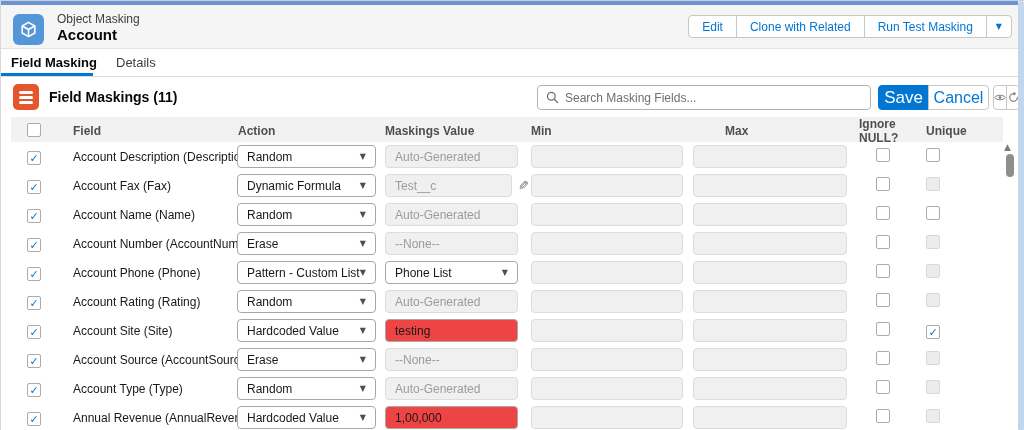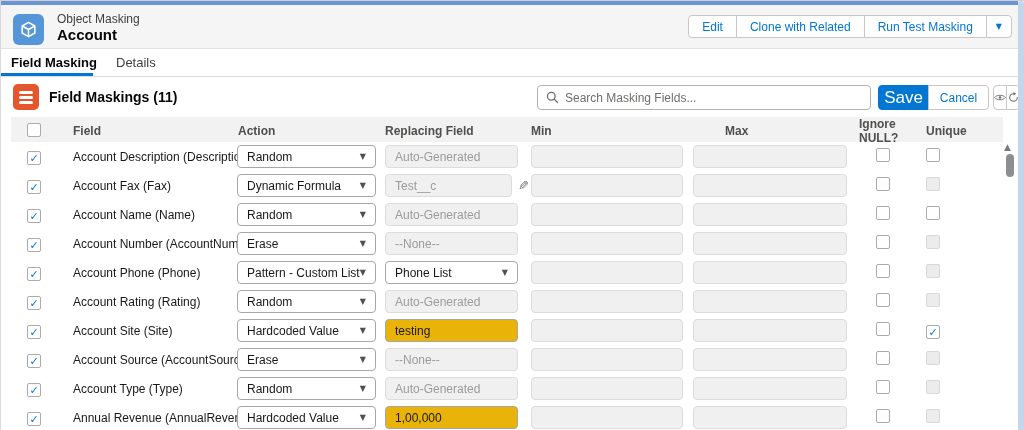--- a/index.html
+++ b/index.html
@@ -34,21 +34,21 @@
                 display:flex; flex-direction:column; align-items:center; justify-content:center; gap:2px; }
   .panel-icon .disk { width:14px; height:3px; background:#fff; border-radius:2px; }
   .panel-title { position:absolute; left:48px; top:12px; font-size:14px; font-weight:bold; color:#080707; }
   .search-box { position:absolute; left:536px; top:8px; width:334px; height:25px; border:1px solid #b4b2b0; border-radius:4px;
                 background:#fff; display:flex; align-items:center; padding:0 8px; gap:6px; }
   .search-box input { border:none; outline:none; flex:1; font-size:12px; color:#080707; background:transparent;
                       font-family:"Liberation Sans","DejaVu Sans",sans-serif; }
   .search-box input::placeholder { color:#706e6b; }
   .btn-save { position:absolute; left:877px; top:8px; width:51px; height:25px; background:#0176d3; color:#fff; font-size:17px;
               border:1px solid #0176d3; border-radius:4px 0 0 4px; display:flex; align-items:center; justify-content:center; cursor:pointer; }
-  .btn-cancel { position:absolute; left:927px; top:8px; width:61px; height:25px; background:#fff; color:#0176d3; font-size:12px;
+  .btn-cancel { position:absolute; left:927px; top:8px; width:61px; height:25px; background:#fff; color:#0176d3; font-size:16px;
                 border:1px solid #c9c7c5; border-radius:0 4px 4px 0; display:flex; align-items:center; justify-content:center; cursor:pointer; }
   .icon-group { position:absolute; left:992px; top:8px; height:25px; display:flex; }
   .igbtn { width:14px; height:25px; background:#fff; border:1px solid #c9c7c5; margin-left:-1px;
            display:flex; align-items:center; justify-content:center; cursor:pointer; }
   .igbtn:first-child { border-radius:4px 0 0 4px; margin-left:0; }
   .igbtn:last-child { border-radius:0 4px 4px 0; }
 
   
   .table { position:absolute; left:10px; top:116px; width:992px; }
   .thead-row { display:grid; grid-template-columns:52px 174px 144px 148px 160px 164px 64px 59px 1fr;
@@ -66,21 +66,21 @@
 
   .field-label { padding-left:10px; font-size:12px; color:#181818; white-space:nowrap; overflow:hidden; }
 
   .sel { width:139px; height:23px; border:1px solid #a9a7a5; border-radius:4px; background:#fff; display:flex;
          align-items:center; justify-content:space-between; padding:0 9px; cursor:pointer; }
   .sel-label { font-size:12px; color:#181818; white-space:nowrap; overflow:hidden; }
   .sel .caret { color:#514f4d; }
   .val-wrap { display:flex; align-items:center; margin-left:4px; }
   .val-box { width:133px; height:23px; border-radius:4px; font-size:12px; display:flex; align-items:center; padding:0 9px; }
   .val-disabled { background:#f0f0f0; border:1px solid #dcdcdc; color:#9b9b9b; }
-  .val-input { background:#eab308; border:1px solid #a9a7a5; color:#181818; }
+  .val-input { background:#ef4444; border:1px solid #a9a7a5; color:#181818; }
   .val-sel { width:133px; justify-content:space-between; }
   .pencil { margin-left:6px; font-family:"DejaVu Sans",sans-serif; font-size:13px; color:#706e6b; cursor:pointer; transform:scaleX(-1) rotate(0deg); }
   .minmax { height:23px; border-radius:4px; background:#f0f0f0; border:1px solid #dcdcdc; }
   .min-box { width:152px; margin-left:2px; } .max-box { width:154px; margin-left:4px; }
 
   
   .tscroll-arrow { position:absolute; left:1003px; top:141px; font-size:9px; color:#7a7a7a; font-family:"DejaVu Sans",sans-serif; }
   .tscroll-thumb { position:absolute; left:1005px; top:153px; width:8px; height:23px; background:#8e8e8e; border-radius:4px; }
 
   
@@ -156,21 +156,21 @@
         </span>
       </div>
     </div>
   </div>
 
   <div class="table">
     <div class="thead-row">
       <div><span class="cb cb-head"></span></div>
       <div class="h-field">Field</div>
       <div class="h-action">Action</div>
-      <div class="h-value">Replacing Field</div>
+      <div class="h-value">Maskings Value</div>
       <div class="h-min">Min</div>
       <div class="h-max">Max</div>
       <div class="h-ignore">Ignore NULL?</div>
       <div class="h-unique">Unique</div>
       <div></div>
     </div>
     <div id="tbody">
         <div class="trow">
           <div><span class="cb  cb-row">
               <span class="tick">✓</span>

